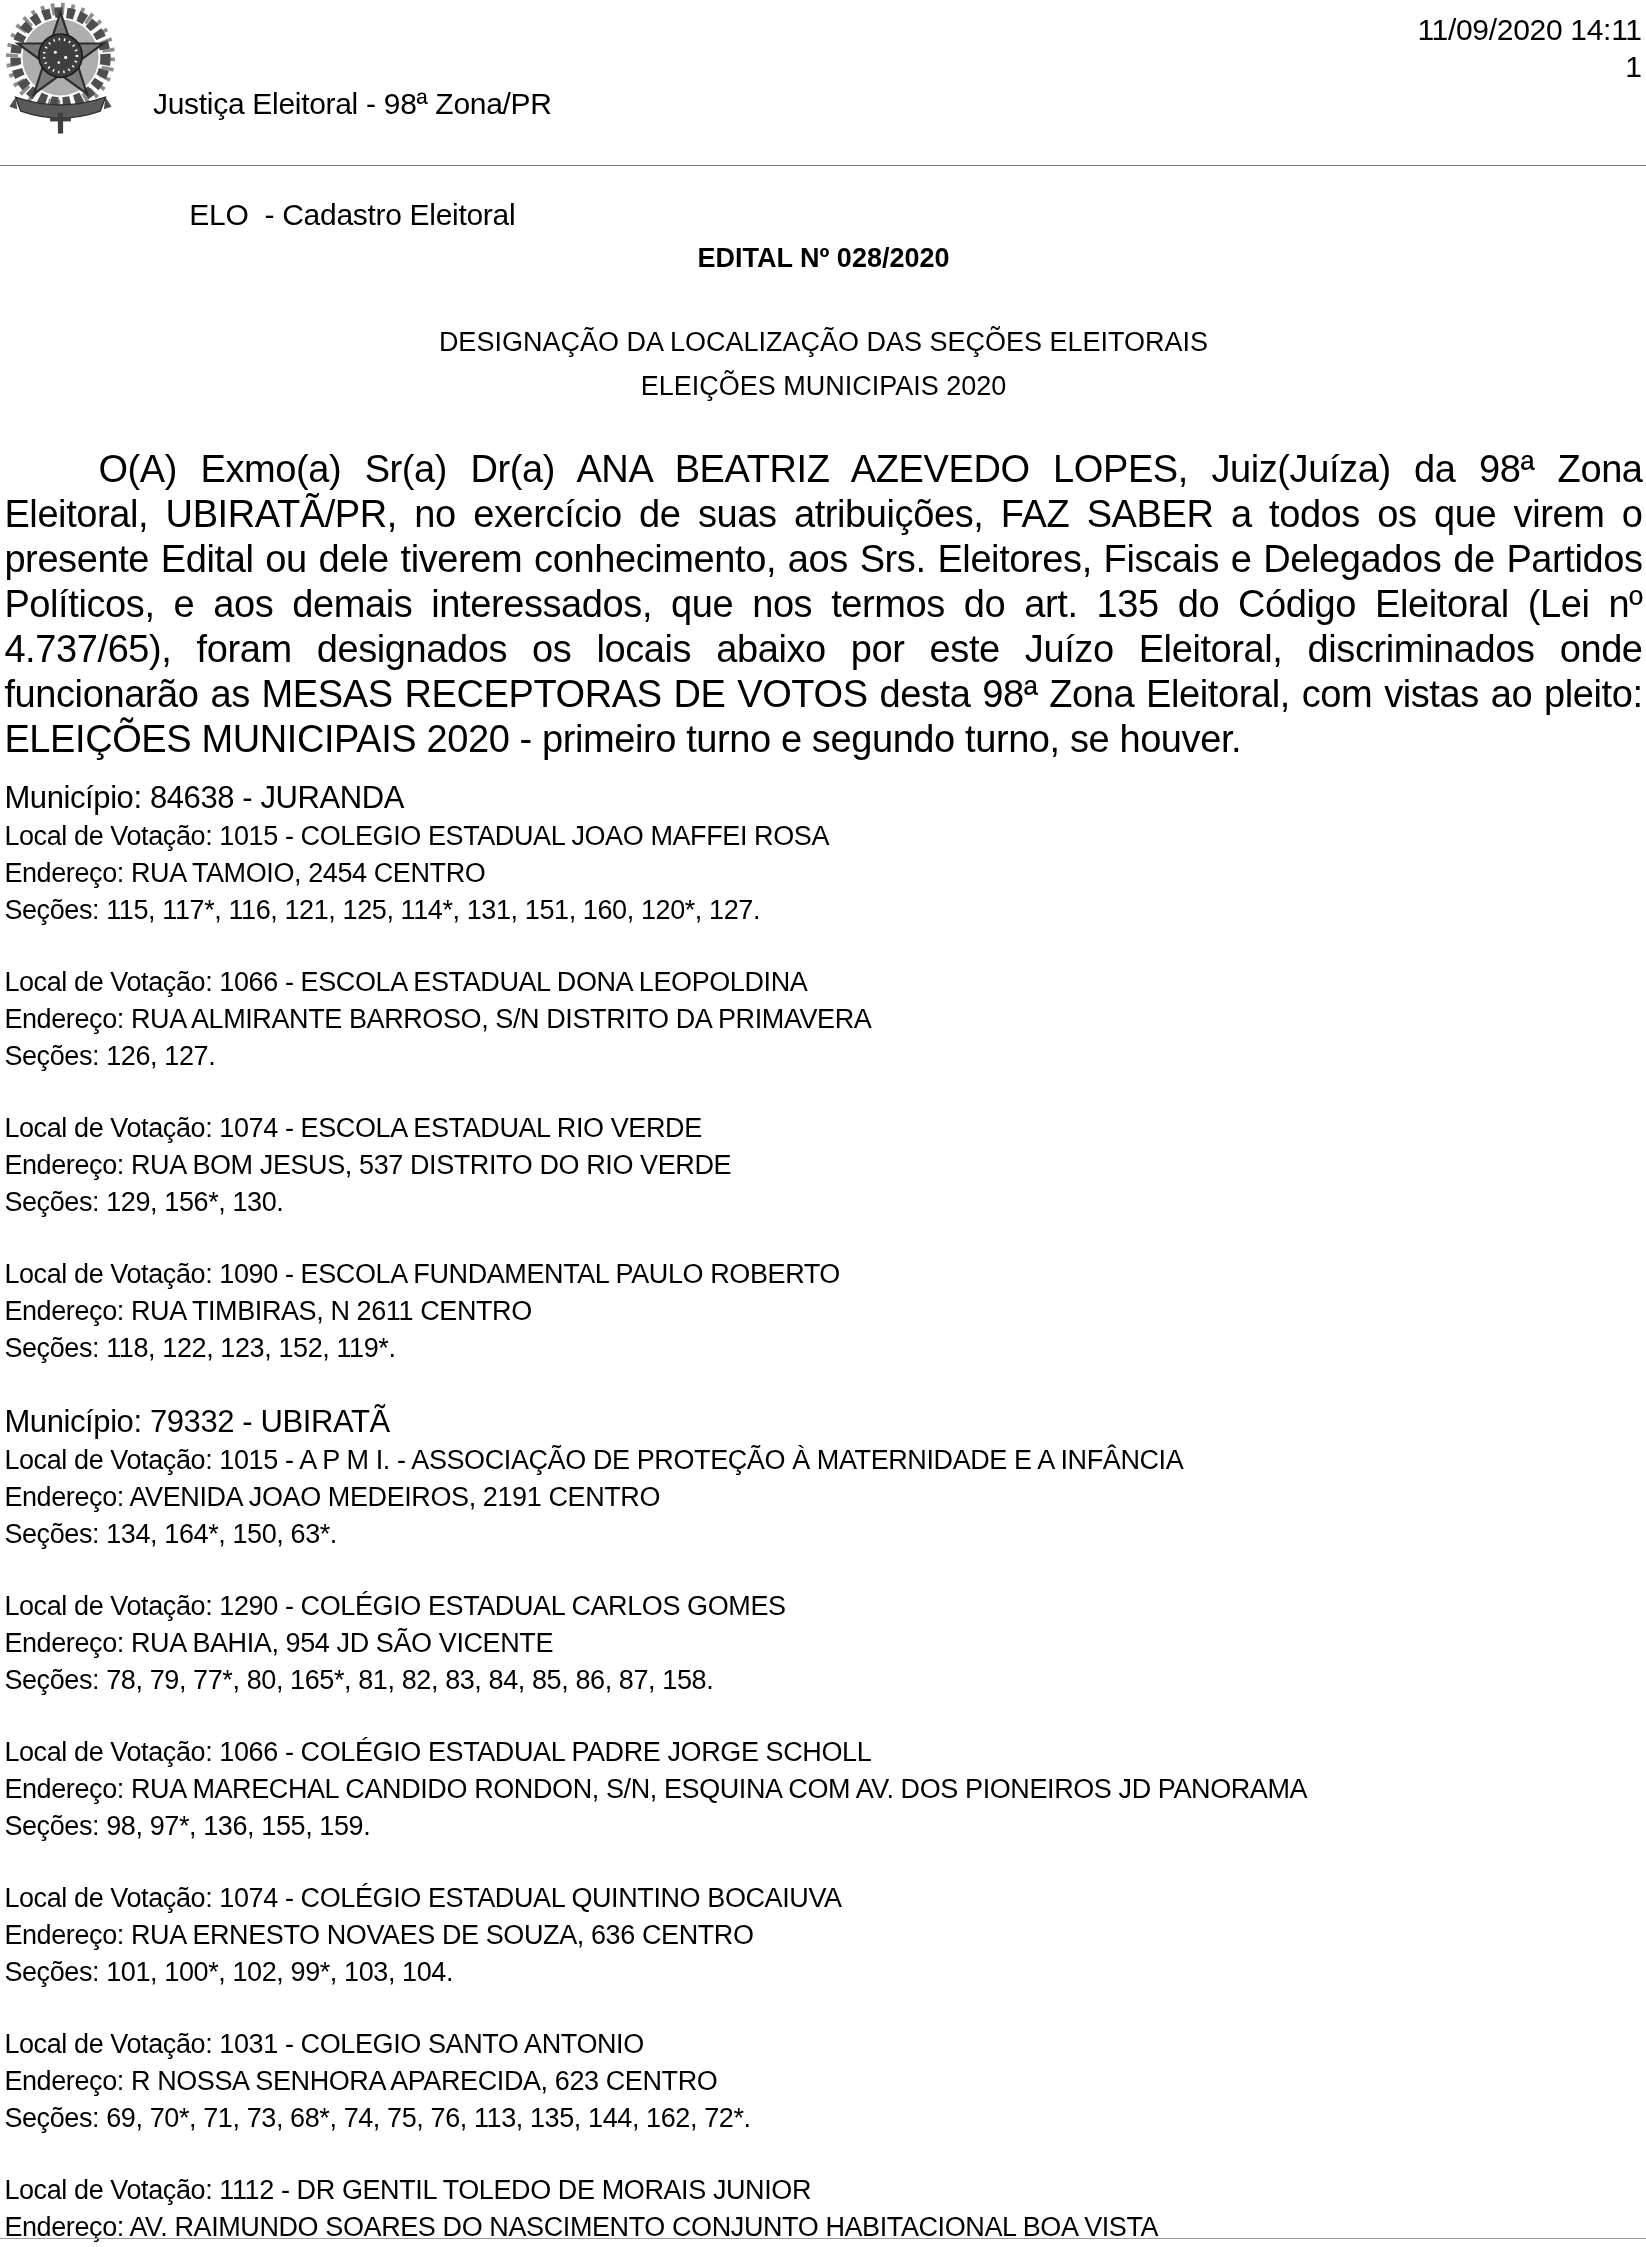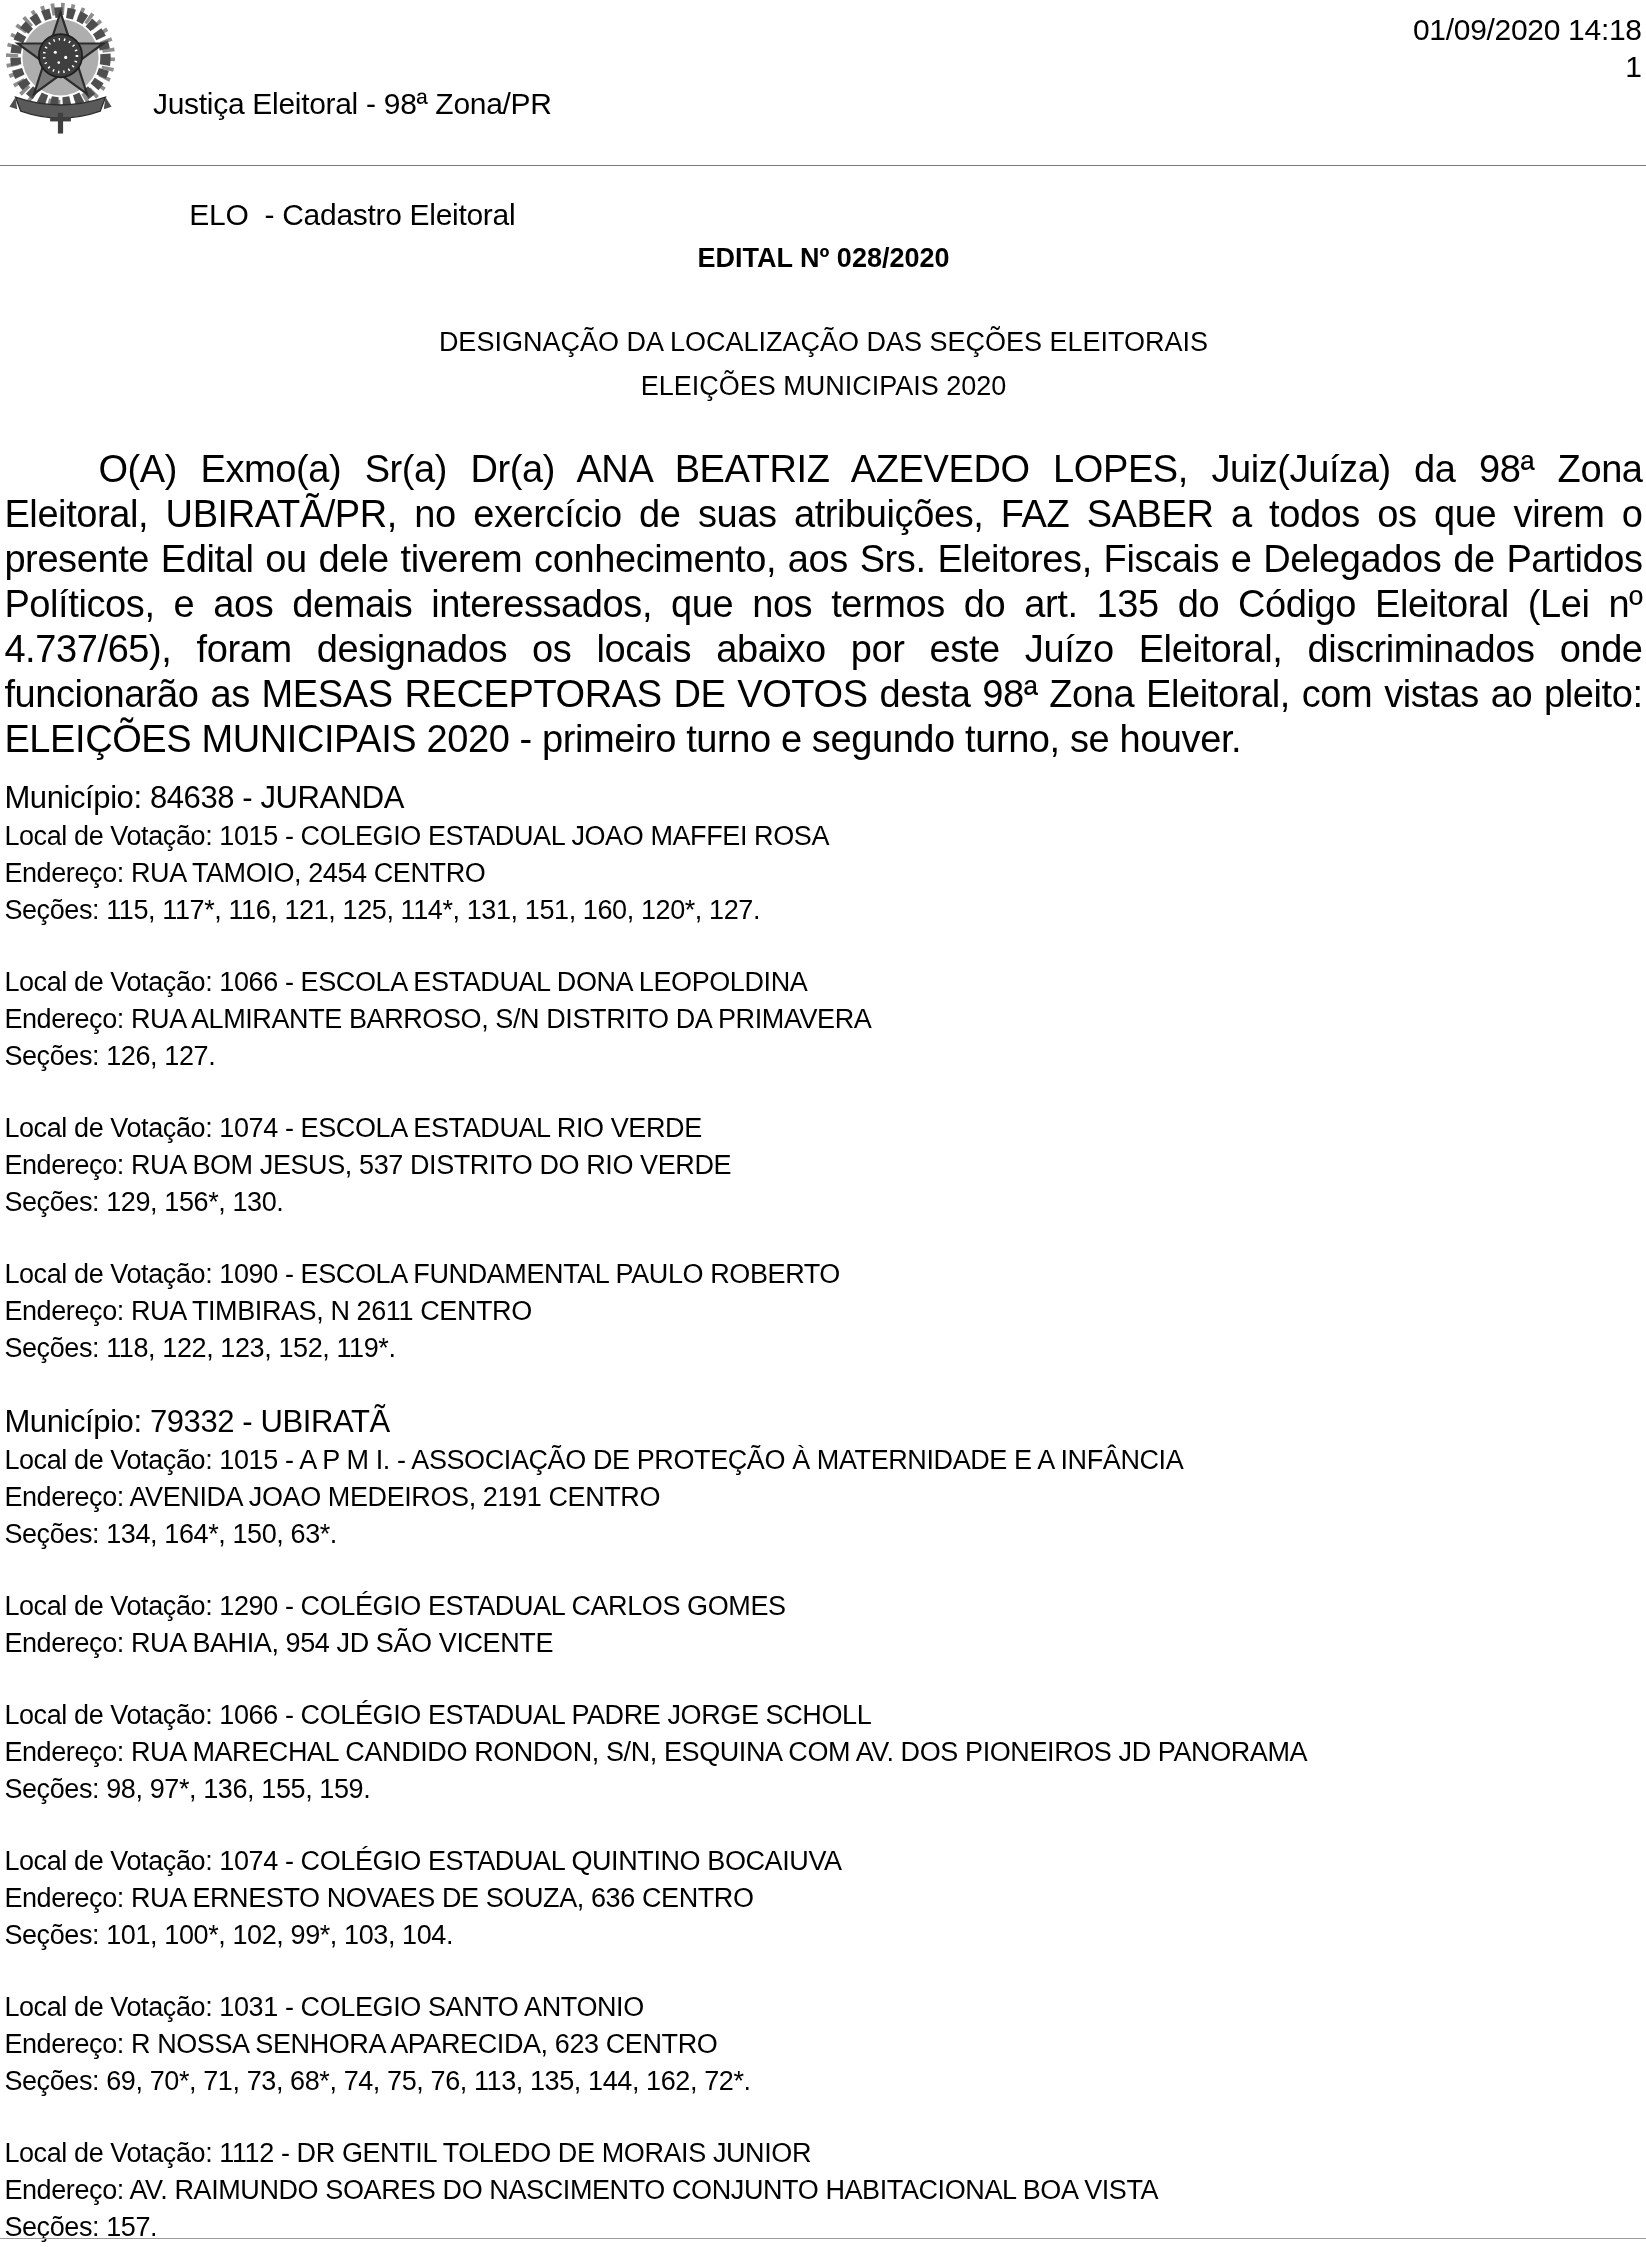--- a/index.html
+++ b/index.html
@@ -95,21 +95,21 @@
 
         <rect x="61" y="128" width="6" height="24" fill="#3f3f3f"></rect>
         <rect x="52" y="133" width="24" height="5" fill="#3f3f3f"></rect>
       </svg>
     </div>
     <div class="org">
       <div>Justiça Eleitoral - 98ª Zona/PR</div>
       <div>ELO  - Cadastro Eleitoral</div>
     </div>
     <div class="meta">
-      <div>01/09/2020 14:18</div>
+      <div>11/09/2020 14:11</div>
       <div>1</div>
     </div>
   </header>
 
   <hr class="rule top-rule">
 
   <main>
     <div class="doc-title">EDITAL Nº 028/2020</div>
     <div class="doc-subtitles">
       <div>DESIGNAÇÃO DA LOCALIZAÇÃO DAS SEÇÕES ELEITORAIS</div>
@@ -140,20 +140,21 @@
         </div>
         <div class="muni-title">Município: 79332 - UBIRATÃ</div>
         <div class="loc-block">
           <div class="loc-line">Local de Votação: 1015 - A P M I. - ASSOCIAÇÃO DE PROTEÇÃO À MATERNIDADE E A INFÂNCIA</div>
           <div class="loc-line">Endereço: AVENIDA JOAO MEDEIROS, 2191 CENTRO</div>
           <div class="loc-line">Seções: 134, 164*, 150, 63*.</div>
         </div>
         <div class="loc-block">
           <div class="loc-line">Local de Votação: 1290 - COLÉGIO ESTADUAL CARLOS GOMES</div>
           <div class="loc-line">Endereço: RUA BAHIA, 954 JD SÃO VICENTE</div>
+          <div class="loc-line">Seções: 78, 79, 77*, 80, 165*, 81, 82, 83, 84, 85, 86, 87, 158.</div>
         </div>
         <div class="loc-block">
           <div class="loc-line">Local de Votação: 1066 - COLÉGIO ESTADUAL PADRE JORGE SCHOLL</div>
           <div class="loc-line">Endereço: RUA MARECHAL CANDIDO RONDON, S/N, ESQUINA COM AV. DOS PIONEIROS JD PANORAMA</div>
           <div class="loc-line">Seções: 98, 97*, 136, 155, 159.</div>
         </div>
         <div class="loc-block">
           <div class="loc-line">Local de Votação: 1074 - COLÉGIO ESTADUAL QUINTINO BOCAIUVA</div>
           <div class="loc-line">Endereço: RUA ERNESTO NOVAES DE SOUZA, 636 CENTRO</div>
           <div class="loc-line">Seções: 101, 100*, 102, 99*, 103, 104.</div>

